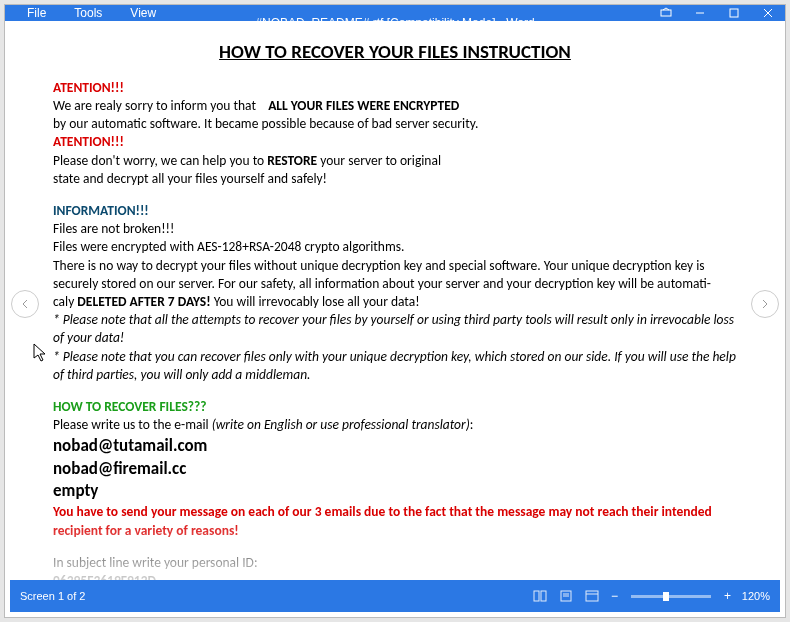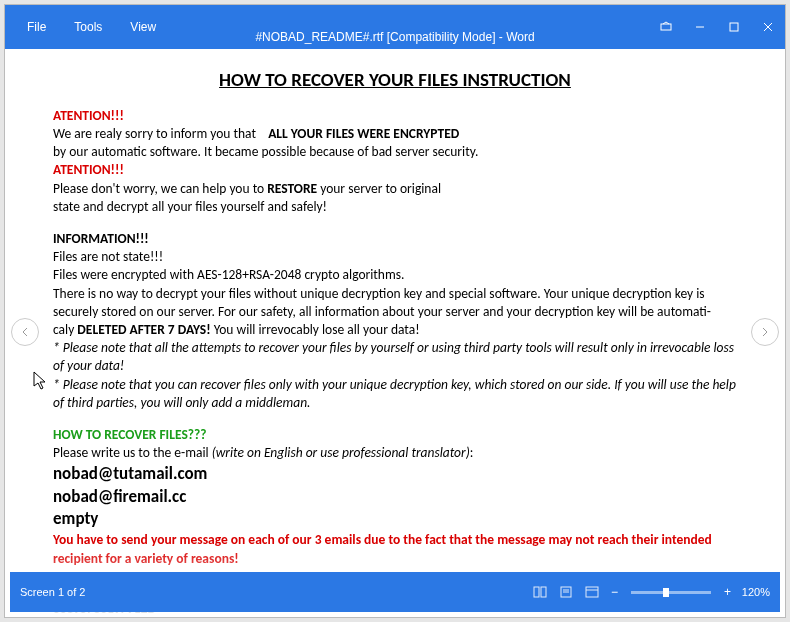--- a/index.html
+++ b/index.html
@@ -1,46 +1,46 @@
 <!DOCTYPE html>
 <html><head>
 <meta charset="utf-8">
 <style>
 * { margin: 0; padding: 0; box-sizing: border-box; }
 body { font-family: "Segoe UI", Arial, sans-serif; background: #e6e6e6; width: 790px; height: 622px; overflow: hidden; position: relative; }
 
-.titlebar { background: #2b78e4; height: 44px; display: flex; align-items: center; color: #fff; font-size: 12px; position: relative; }
+.titlebar { background: #2b78e4; height: 16px; display: flex; align-items: center; color: #fff; font-size: 12px; position: relative; }
 .menu-items { display: flex; gap: 0; padding-left: 8px; }
 .menu-item { padding: 6px 14px; cursor: pointer; }
 .title { position: absolute; left: 50%; transform: translateX(-50%); font-size: 12px; margin-top: 20px; }
 .win-controls { position: absolute; right: 0; display: flex; }
 .win-btn { width: 34px; height: 28px; display: flex; align-items: center; justify-content: center; cursor: pointer; }
 .win-btn svg { stroke: #fff; fill: none; stroke-width: 1; }
 
 .document-area { position: relative; background: #fff; margin: 0; height: 565px; overflow: hidden; }
 .page { padding: 18px 48px 10px 48px; font-family: Calibri, Arial, sans-serif; font-size: 13.5px; line-height: 1.35; color: #000; }
 
 .doc-title { text-align: center; font-weight: bold; text-decoration: underline; font-size: 19px; margin-bottom: 14px; }
 .red { color: #d90000; font-weight: bold; }
-.blue-bold { color: #000000; font-weight: bold; }
+.blue-bold { color: #0c4a6e; font-weight: bold; }
 .green-bold { color: #1a9e1a; font-weight: bold; }
 .bold { font-weight: bold; }
 .ital { font-style: italic; }
 .para { margin-bottom: 0; }
 .gap { margin-top: 14px; }
 .email { font-weight: bold; font-size: 17px; }
 
 .nav-circle { position: absolute; top: 50%; transform: translateY(-50%); width: 28px; height: 28px; border: 1px solid #ccc; border-radius: 50%; background: #fff; display: flex; align-items: center; justify-content: center; cursor: pointer; }
 .nav-left { left: 6px; }
 .nav-right { right: 6px; }
 .nav-circle svg { stroke: #999; fill: #999; }
 
 .cursor { position: absolute; left: 28px; top: 322px; pointer-events: none; }
 
-.statusbar { background: #2b78e4; height: 40px; display: flex; align-items: center; color: #fff; font-size: 11px; padding: 0 10px; position: absolute; bottom: 5px; left: 5px; right: 5px; }
+.statusbar { background: #2b78e4; height: 32px; display: flex; align-items: center; color: #fff; font-size: 11px; padding: 0 10px; position: absolute; bottom: 5px; left: 5px; right: 5px; }
 .status-left { flex: 1; }
 .status-right { display: flex; align-items: center; gap: 6px; }
 .view-btn { width: 20px; height: 16px; display: flex; align-items: center; justify-content: center; cursor: pointer; opacity: 0.85; }
 .view-btn svg { stroke: #fff; fill: none; stroke-width: 1; }
 .zoom-slider { width: 80px; height: 3px; background: rgba(255,255,255,0.5); position: relative; margin: 0 4px; }
 .zoom-slider::after { content: ""; position: absolute; left: 40%; top: -3px; width: 6px; height: 9px; background: #fff; }
 .zoom-btn { cursor: pointer; font-size: 12px; padding: 0 3px; }
 .zoom-pct { font-size: 11px; min-width: 30px; text-align: right; cursor: pointer; }
 
 .watermark { position: absolute; left: 50%; bottom: 30px; transform: translateX(-50%); font-size: 46px; font-weight: bold; font-style: italic; color: rgba(40,40,40,0.35); letter-spacing: -1px; font-family: Arial, sans-serif; pointer-events: none; }
@@ -109,21 +109,21 @@
       <span>We are realy sorry to inform you that </span>&nbsp;&nbsp;&nbsp;<span class="bold">ALL YOUR FILES WERE ENCRYPTED</span>
     </div>
     <div class="para">by our automatic software. It became possible because of bad server security.</div>
     <div class="para red">ATENTION!!!</div>
     <div class="para">
       <span>Please don't worry, we can help you to </span><span class="bold">RESTORE</span><span> your server to original</span>
     </div>
     <div class="para">state and decrypt all your files yourself and safely!</div>
 
     <div class="para blue-bold gap">INFORMATION!!!</div>
-    <div class="para">Files are not state!!!</div>
+    <div class="para">Files are not broken!!!</div>
     <div class="para">Files were encrypted with AES-128+RSA-2048 crypto algorithms.</div>
     <div class="para">There is no way to decrypt your files without unique decryption key and special software. Your unique decryption key is securely stored on our server. For our safety, all information about your server and your decryption key will be automati-</div>
     <div class="para">
       <span>caly </span><span class="bold">DELETED AFTER 7 DAYS!</span><span> You will irrevocably lose all your data!</span>
     </div>
     <div class="para ital">* Please note that all the attempts to recover your files by yourself or using third party tools will result only in irrevocable loss of your data!</div>
     <div class="para ital">* Please note that you can recover files only with your unique decryption key, which stored on our side. If you will use the help of third parties, you will only add a middleman.</div>
 
     <div class="para green-bold gap">HOW TO RECOVER FILES???</div>
     <div class="para">

